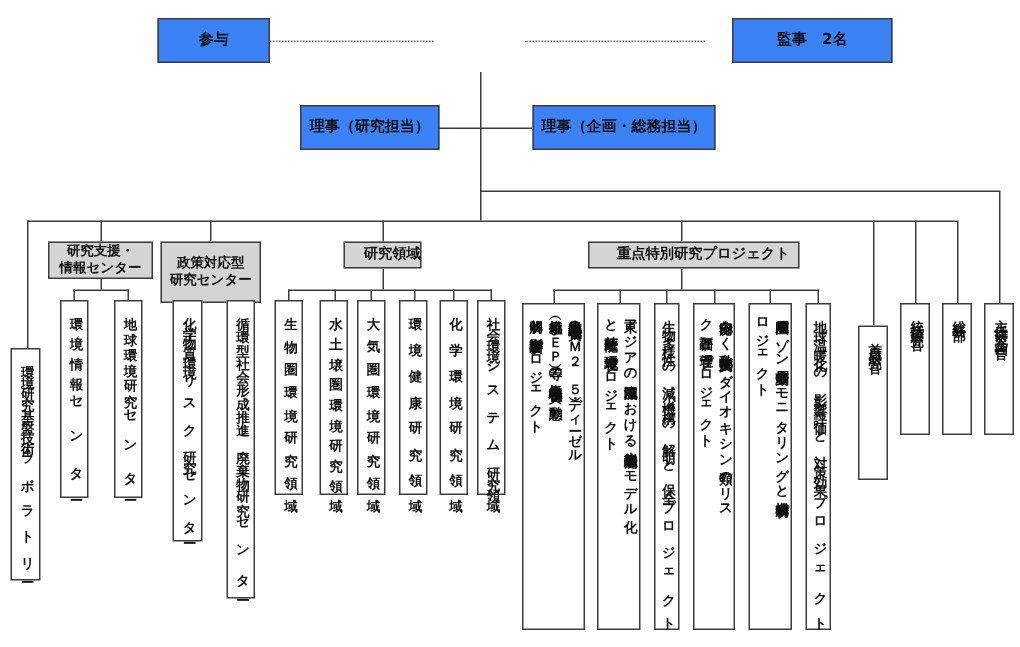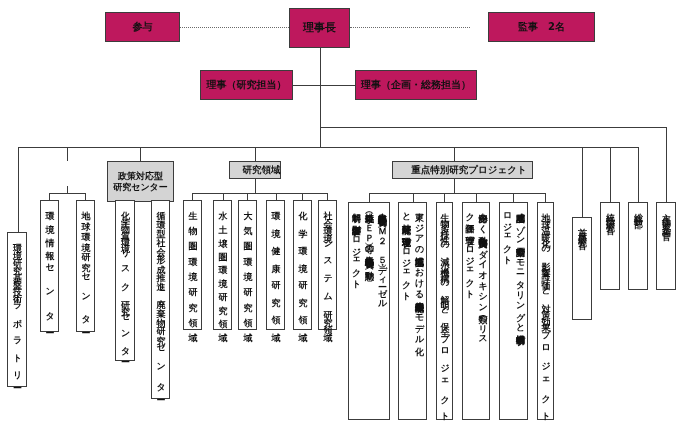--- a/index.html
+++ b/index.html
@@ -2,21 +2,21 @@
 <html style="--head-fill: #d4d4d4; --line: #3c3c3c;"><head>
 <meta charset="utf-8">
 <style>
   html,body{margin:0;padding:0;background:#fff;}
   #canvas{
     position:relative;width:680px;height:431px;background:#ffffff;overflow:hidden;
     font-family:"DejaVu Sans","Liberation Sans",sans-serif;font-weight:bold;color:#111;
   }
   .box{
     position:absolute;box-sizing:border-box;border:1px solid var(--line,#3c3c3c);
-    background:#be185d;display:flex;flex-direction:column;align-items:center;justify-content:center;
+    background:#3b82f6;display:flex;flex-direction:column;align-items:center;justify-content:center;
     text-align:center;font-size:10px;line-height:12px;white-space:nowrap;
   }
   .box.gray{background:var(--head-fill,#d4d4d4);}
   .box.head2{font-size:9px;line-height:11px;}
   .box.head1{font-size:9.5px;padding-left:13px;}
   .box.president{font-size:11px;}
   .vbox{
     position:absolute;box-sizing:border-box;border:1px solid var(--line,#3c3c3c);
     background:#fff;display:flex;flex-direction:row-reverse;justify-content:center;
     padding:3px 0;font-size:9px;
@@ -77,33 +77,34 @@
   <div class="ln v" style="left:369px;top:193px;height:9px"></div>
   <div class="ln v" style="left:413px;top:193px;height:9px"></div>
   <div class="ln v" style="left:444px;top:193px;height:9px"></div>
   <div class="ln v" style="left:476px;top:193px;height:9px"></div>
   <div class="ln v" style="left:513px;top:193px;height:9px"></div>
   <div class="ln v" style="left:545px;top:193px;height:9px"></div>
 
   <div class="box" style="left:105px;top:12px;width:75px;height:30px">
     <span>参与</span>
   </div>
-  <div class="box president" style="left:289px;top:8px;width:61px;height:40px">
-    <span>理事長</span>
-  </div>
   <div class="box" style="left:488px;top:12px;width:107px;height:30px">
     <span>監事　2名</span>
   </div>
   <div class="box" style="left:355px;top:70px;width:122px;height:30px">
     <span>理事（企画・総務担当）</span>
   </div>
   <div class="box" style="left:200px;top:70px;width:93px;height:30px">
     <span>理事（研究担当）</span>
   </div>
 
+  <div class="box gray head2" style="left:32px;top:161px;width:70px;height:25px">
+    <span>研究支援・</span>
+    <span>情報センター</span>
+  </div>
   <div class="box gray head2" style="left:107px;top:161px;width:67px;height:41px">
     <span>政策対応型</span>
     <span>研究センター</span>
   </div>
   <div class="box gray head1" style="left:229px;top:161px;width:52px;height:18px">
     <span>研究領域</span>
   </div>
   <div class="box gray head1" style="left:392px;top:161px;width:141px;height:18px">
     <span>重点特別研究プロジェクト</span>
   </div>

